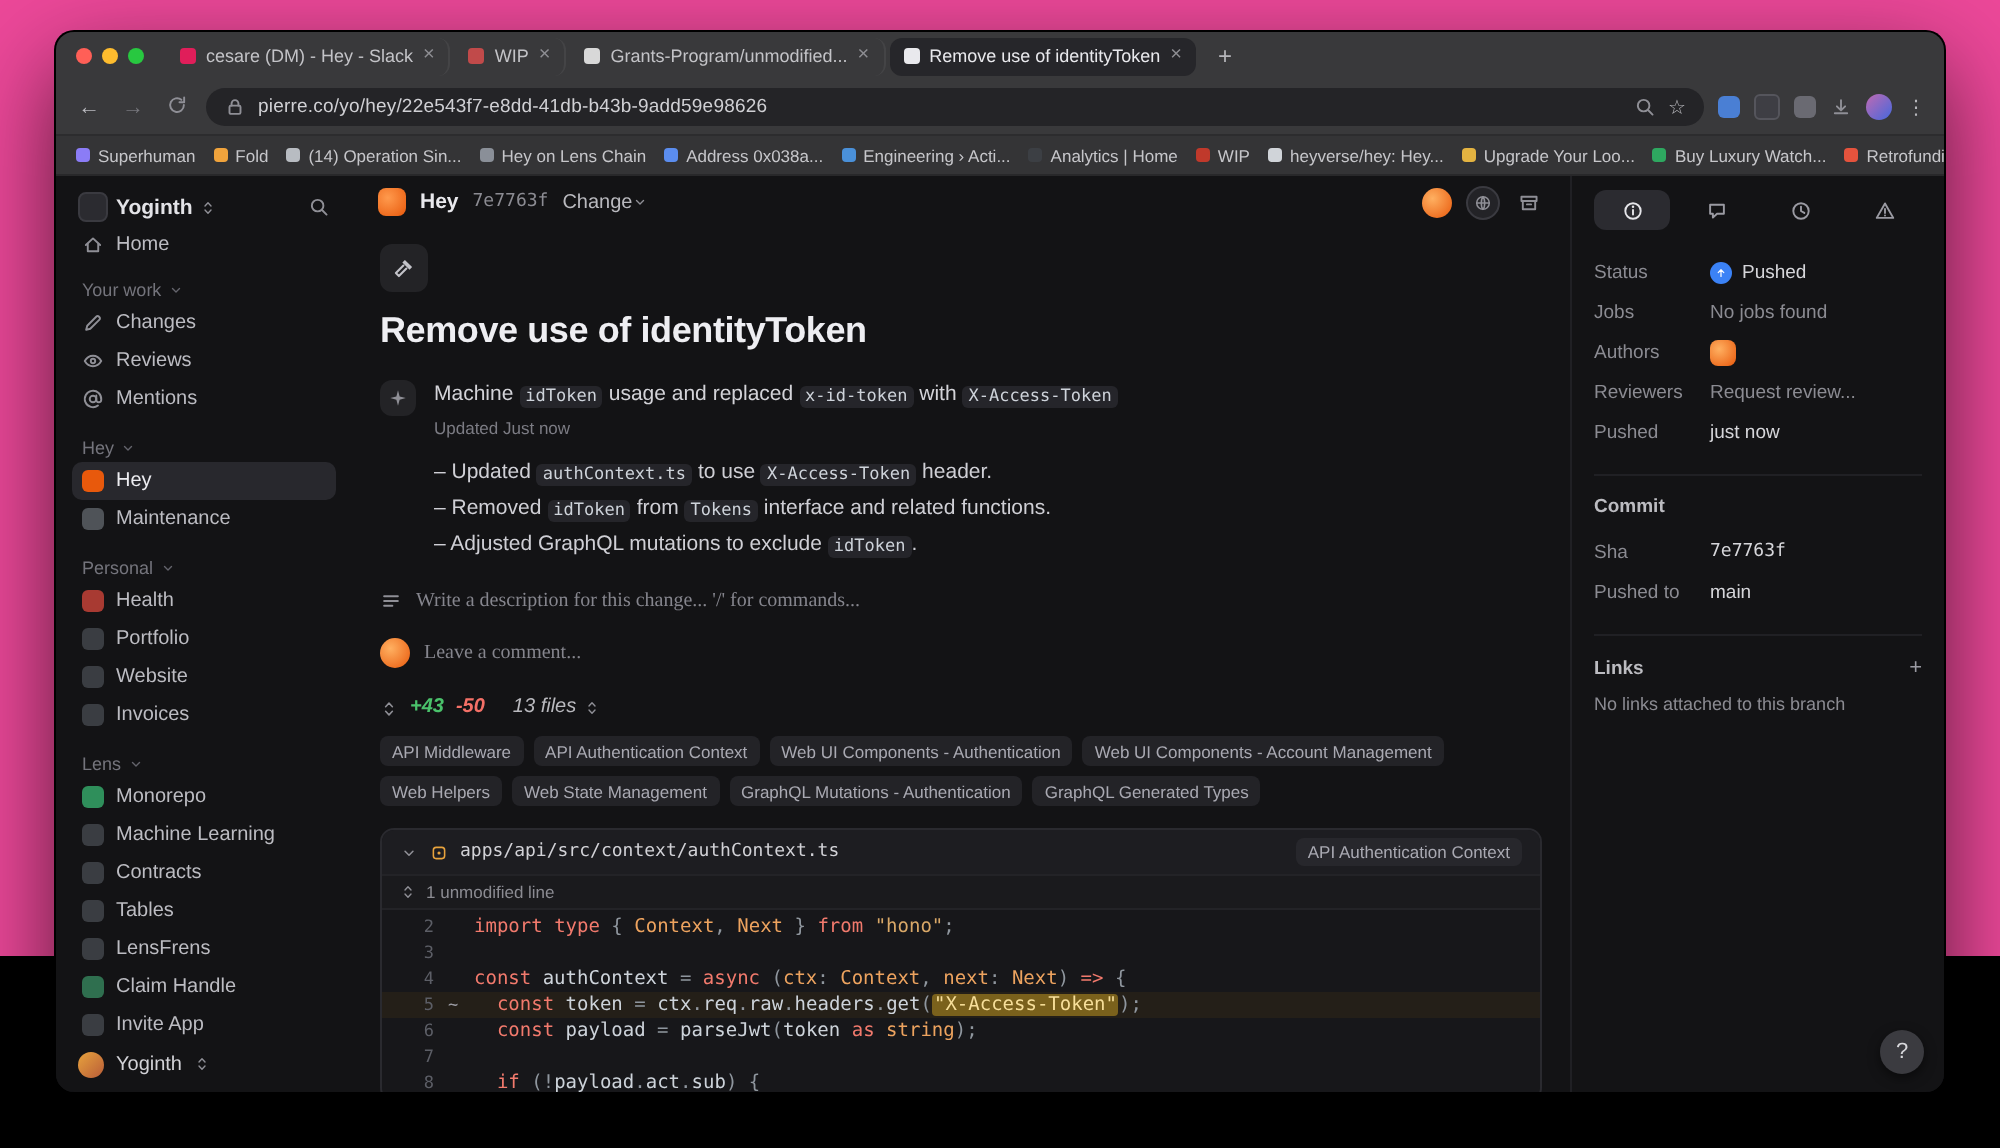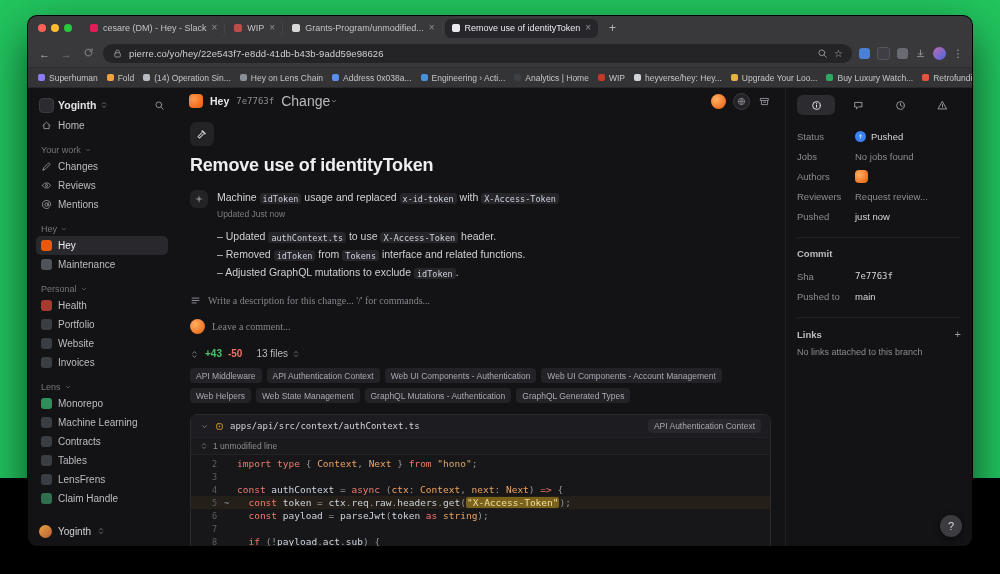--- a/index.html
+++ b/index.html
@@ -1,17 +1,17 @@
 <!DOCTYPE html>
 <html><head>
 <meta charset="utf-8">
 <style>
   html,body{margin:0;padding:0;background:#000;}
   body{width:1000px;height:574px;overflow:hidden;font-family:"Liberation Sans",sans-serif;-webkit-font-smoothing:antialiased;}
-  .screen{position:relative;width:1000px;height:478px;background:#22c55e;}
+  .screen{position:relative;width:1000px;height:478px;background:#ec4899;}
   .window{position:absolute;left:28px;top:16px;width:944px;height:530px;border-radius:9px;overflow:hidden;
           background:#141416;box-shadow:0 0 0 1px #000,0 18px 48px rgba(0,0,0,.65);display:flex;flex-direction:column;}
   
   .tabstrip{height:24px;background:#39393b;display:flex;align-items:center;padding:0 6px;gap:4px;flex:none;}
   .traffic{display:flex;gap:5px;margin:0 7px 0 4px;flex:none;}
   .tl{width:8px;height:8px;border-radius:50%;display:inline-block;}
   .tl.red{background:#ff5f57}.tl.yellow{background:#febc2e}.tl.green{background:#28c840}
   .tabs{display:flex;align-items:center;gap:2px;min-width:0;}
   .btab{display:flex;align-items:center;gap:5px;height:19px;padding:0 7px;border-radius:6px;color:#c3c3c7;font-size:9px;min-width:0;max-width:165px;border-right:1px solid rgba(255,255,255,.06);}
   .btab.active{background:#26262a;color:#e9e9ed;border-right:none;}
@@ -49,38 +49,38 @@
   .sec-h{height:15px;display:flex;align-items:center;gap:3px;color:#74747c;font-size:9px;margin-top:7px;padding:0 5px;}
   .sec-h .ic{width:8px;height:8px;color:#64646c;}
   .sfooter{margin-top:auto;display:flex;align-items:center;gap:6px;height:22px;color:#d2d2d7;font-size:10px;padding:0 3px;}
   .uav{width:13px;height:13px;border-radius:50%;background:linear-gradient(135deg,#e8a33d,#b85c38);flex:none;}
   
   .main{flex:1;min-width:0;display:flex;flex-direction:column;}
   .main-h{height:26px;display:flex;align-items:center;gap:7px;padding:0 13px;flex:none;}
   .repo-av{width:14px;height:14px;border-radius:4px;background:radial-gradient(circle at 35% 35%,#ff9a4d,#e8590c);flex:none;}
   .repo{font-size:10.5px;font-weight:bold;color:#e9e9ed;}
   .sha{font-family:"DejaVu Sans Mono",monospace;font-size:9px;color:#8b8b92;}
-  .changebtn{display:flex;align-items:center;gap:0;font-size:14px;color:#b9b9be;}
+  .changebtn{display:flex;align-items:center;gap:0;font-size:10px;color:#b9b9be;}
   .hicon{width:15px;height:15px;border-radius:50%;display:inline-flex;align-items:center;justify-content:center;color:#b9b9be;flex:none;}
   .av-orange{background:radial-gradient(circle at 35% 35%,#ffb061,#e8590c);}
   .av-dark{background:#232327;border:1px solid #3a3a40;}
   .content{flex:1;padding:4px 14px 0;overflow:hidden;min-width:0;}
   .toolcard{width:24px;height:24px;border-radius:6px;background:#232326;display:flex;align-items:center;justify-content:center;color:#c3c3c9;margin:4px 0 9px;}
   .toolcard .ic{width:12px;height:12px;color:#c3c3c9;}
   .title{font-size:18px;font-weight:bold;color:#eeeef2;letter-spacing:-.2px;margin:0 0 14px;}
   .sumrow{display:flex;gap:9px;}
   .sumav{width:18px;height:18px;border-radius:6px;background:#232326;color:#c9c9cf;display:flex;align-items:center;justify-content:center;flex:none;}
   .sumav .ic{width:10px;height:10px;}
   .sumtext{font-size:10.5px;color:#d3d3d8;line-height:15px;}
   .chip{font-family:"DejaVu Sans Mono",monospace;font-size:8.5px;background:#25252a;border-radius:3px;padding:0.5px 3px;color:#ced3da;}
   .updated{font-size:8.5px;color:#7c7c84;margin:3px 0 9px;}
   .bullets div{font-size:10.5px;color:#cfcfd5;line-height:17px;white-space:nowrap;overflow:hidden;}
   .descrow,.comrow{display:flex;align-items:center;gap:7px;margin-top:13px;font-size:10px;color:#85858d;font-family:Liberation Serif, serif;}
   .comav{width:15px;height:15px;border-radius:50%;background:radial-gradient(circle at 35% 35%,#ffb061,#e8590c);flex:none;}
-  .statsrow{display:flex;align-items:flex-end;gap:6px;margin:14px 0 9px;font-size:10px;}
+  .statsrow{display:flex;align-items:flex-end;gap:6px;margin:14px 0 9px;font-size:10px;font-style:italic;}
   .add{color:#4ac26b;font-weight:bold;}
   .del{color:#f47067;font-weight:bold;}
   .files{color:#b9b9be;margin-left:8px;display:flex;align-items:center;gap:4px;}
   .tags{display:flex;flex-wrap:wrap;gap:5px;margin-bottom:11px;max-height:40px;overflow:hidden;}
   .tag{height:15px;display:inline-flex;align-items:center;padding:0 6px;border-radius:4px;background:#232327;color:#a9a9b2;font-size:8.5px;white-space:nowrap;}
   
   .diff{border:1px solid #2a2a2f;border-radius:7px;overflow:hidden;background:#17171a;}
   .diff-h{height:22px;display:flex;align-items:center;gap:6px;padding:0 9px;background:#1d1d21;color:#d2d2d7;}
   .diff-file{font-family:"DejaVu Sans Mono",monospace;font-size:9px;white-space:nowrap;overflow:hidden;text-overflow:ellipsis;}
   .diff-badge{margin-left:auto;background:#27272c;border-radius:4px;padding:2px 6px;font-size:8.5px;color:#a9a9b2;flex:none;}
@@ -377,20 +377,24 @@
                 <span class="sitem-label">Tables</span>
               </div>
               <div class="sitem">
                 <span class="pav" style="background:#3a3d42"></span>
                 <span class="sitem-label">LensFrens</span>
               </div>
               <div class="sitem">
                 <span class="pav" style="background:#2f6f4f"></span>
                 <span class="sitem-label">Claim Handle</span>
               </div>
+              <div class="sitem">
+                <span class="pav" style="background:#3a3d42"></span>
+                <span class="sitem-label">Invite App</span>
+              </div>
             </div>
           </div>
         <div class="sfooter">
           <span class="uav"></span>
           <span>Yoginth</span>
           <span class="ic" style="width:8px;height:8px">
               <svg viewBox="0 0 16 16">
                 <path d="M5 6l3-3.2L11 6"></path>
                 <path d="M5 10l3 3.2L11 10"></path>
               </svg>

